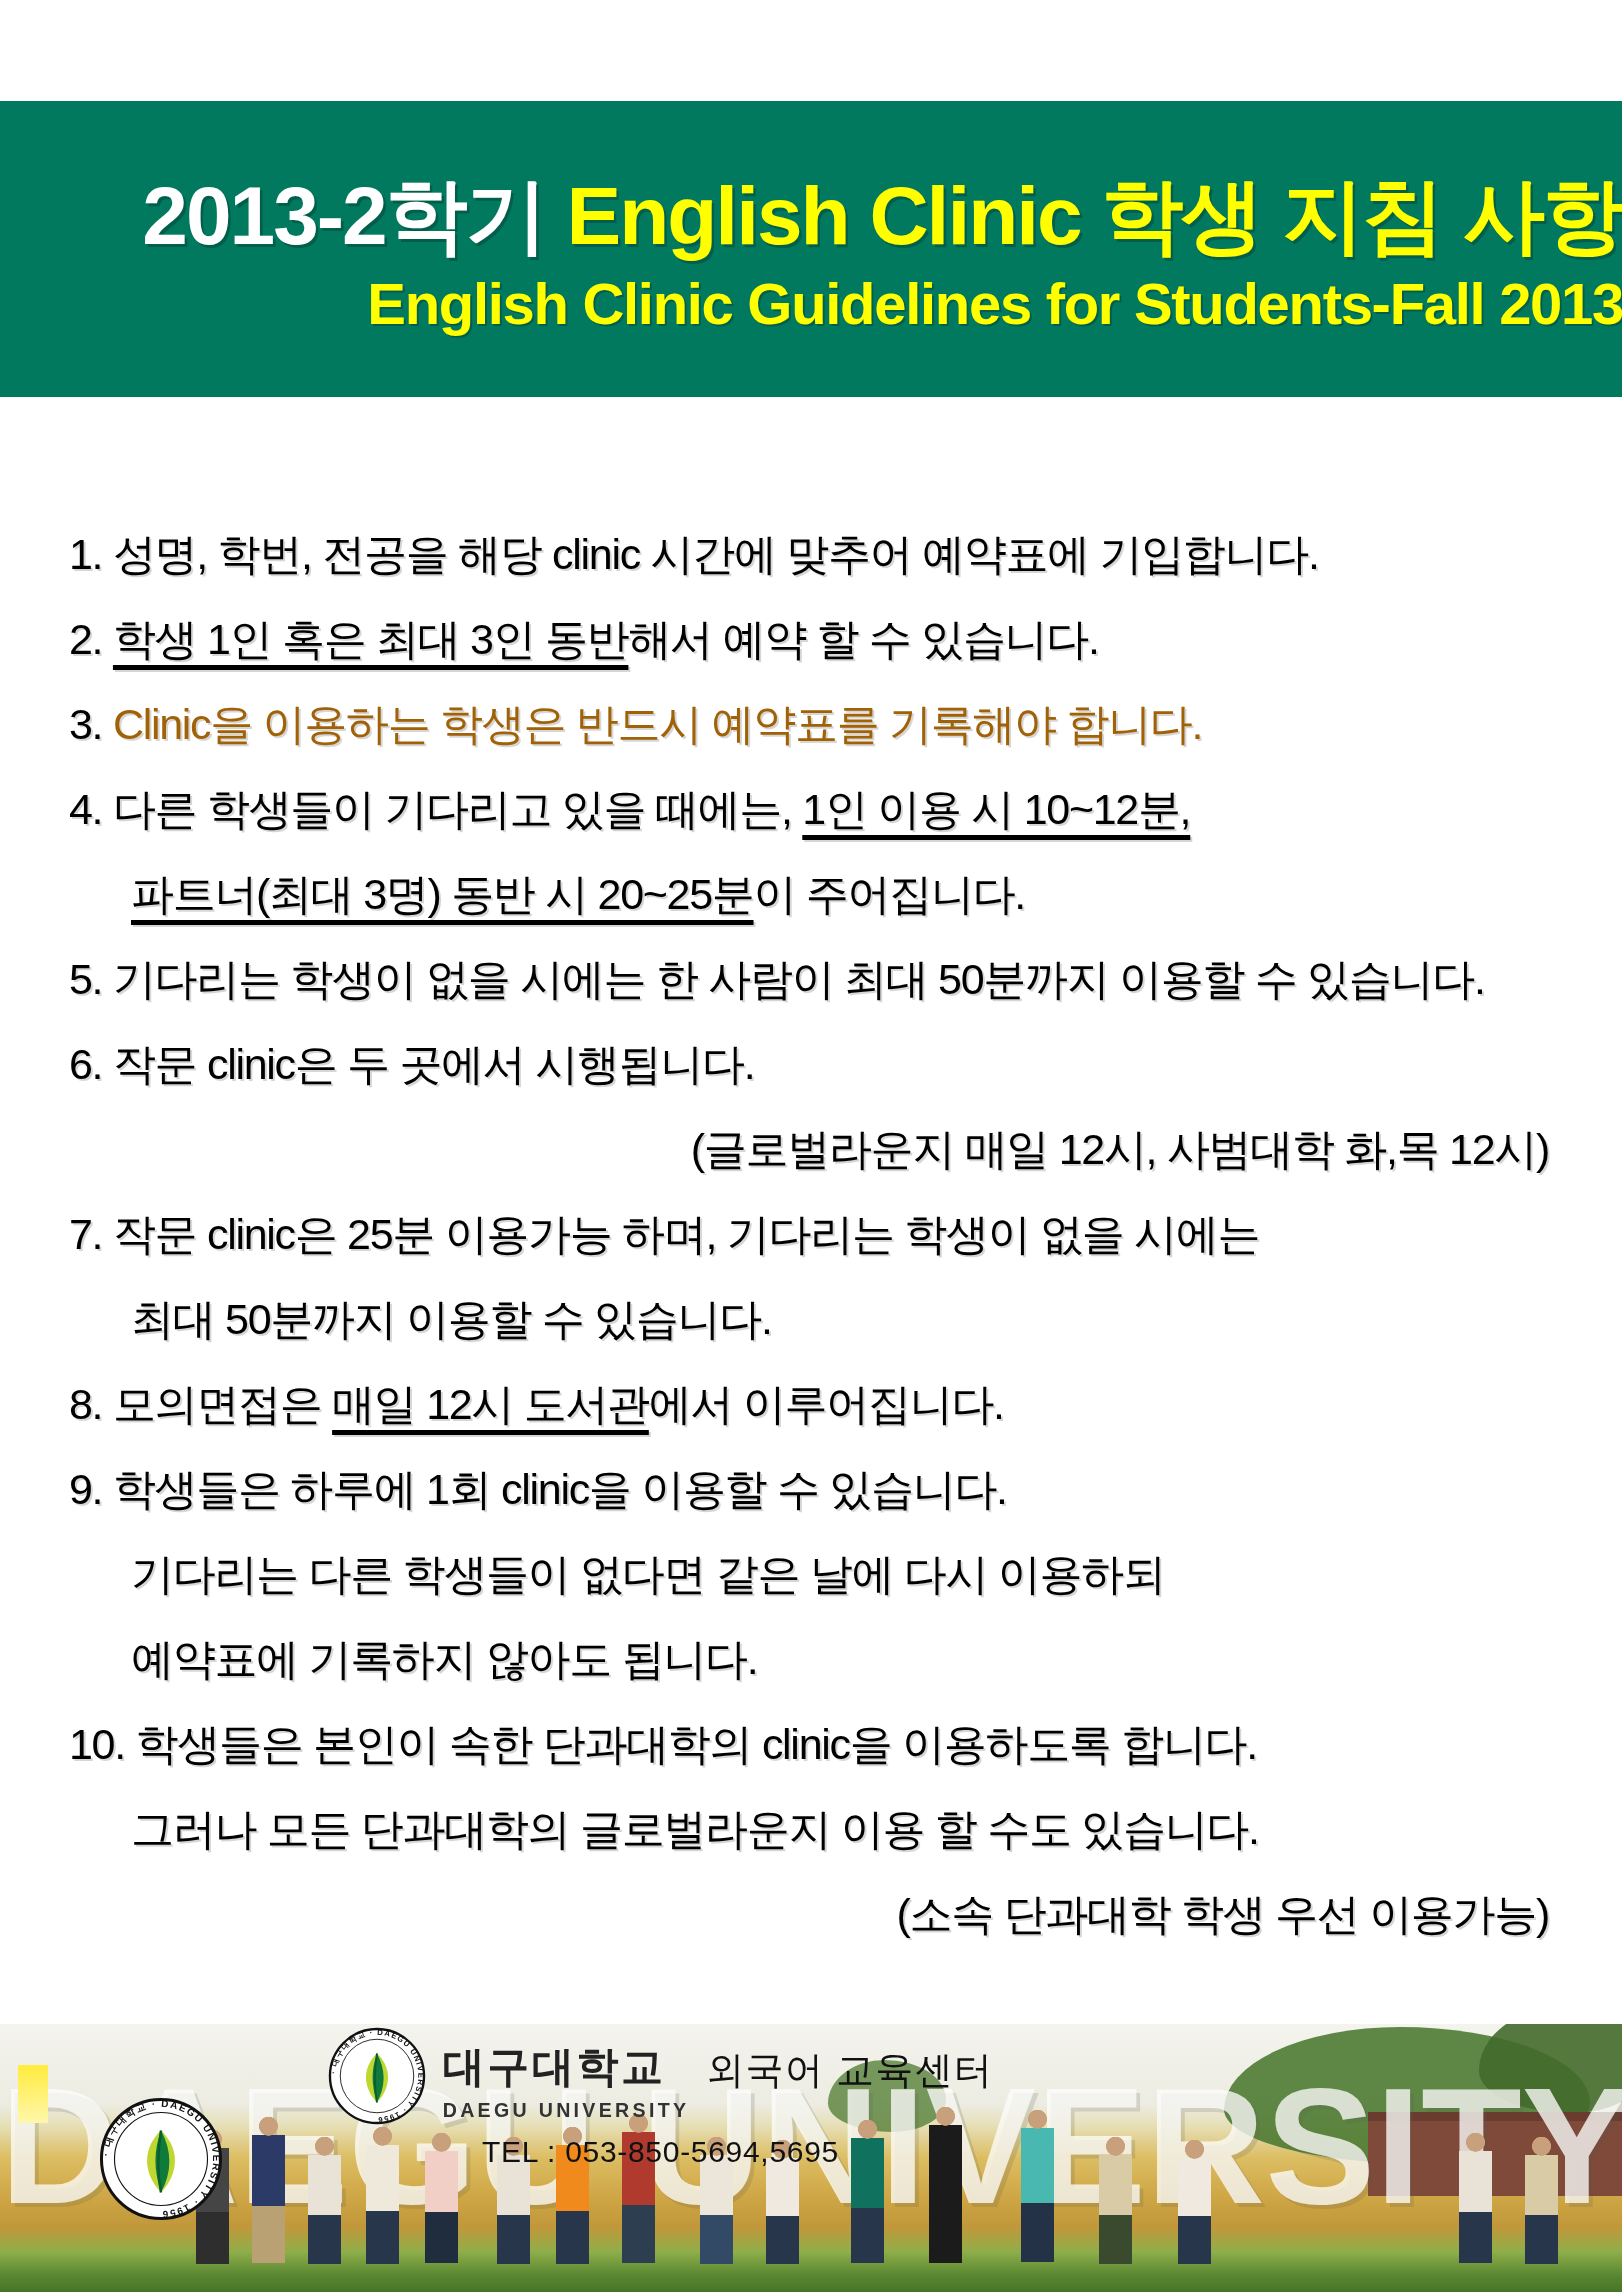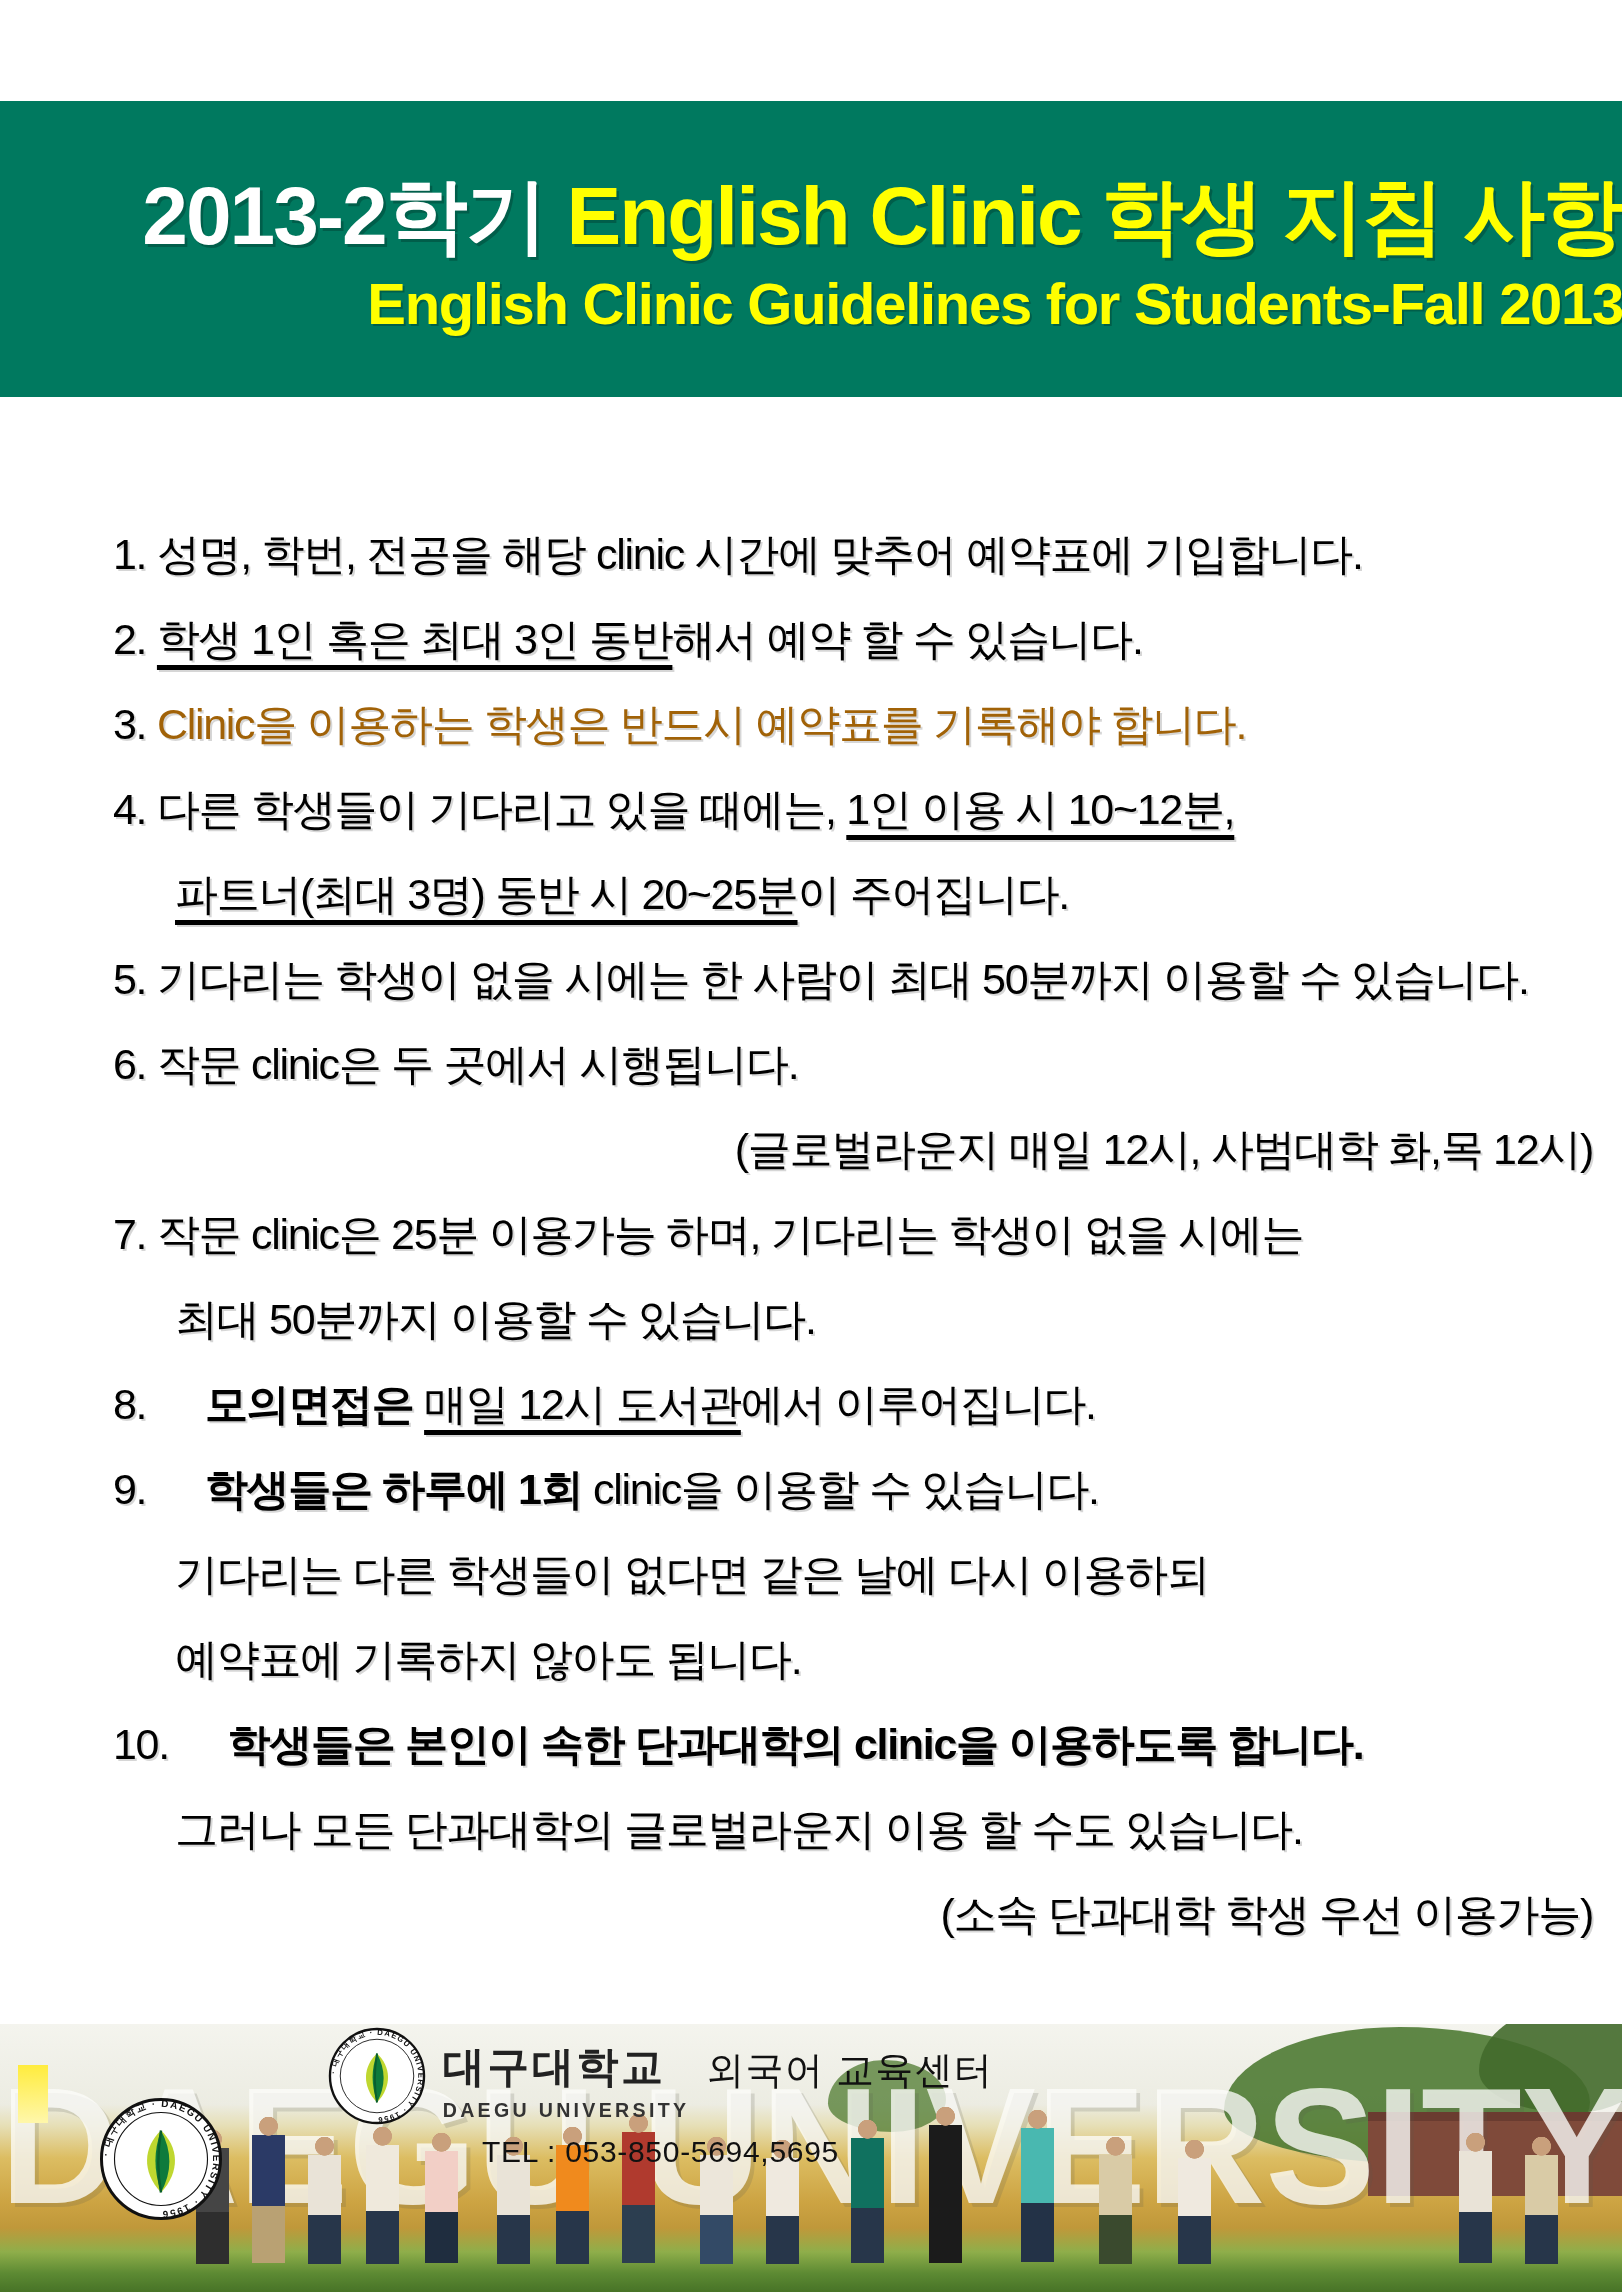--- a/index.html
+++ b/index.html
@@ -15,31 +15,31 @@
     text-shadow:2.6px 2.6px 0 rgba(0,0,0,.22);
   }
   .band-title .w{color:#ffffff;}
   .band-title .y{color:#ffff00;}
   .band-sub{
     position:absolute;left:0;top:270px;width:1623px;text-align:right;white-space:nowrap;
     font-size:58px;font-weight:bold;letter-spacing:-1.3px;color:#ffff00;
     text-shadow:2px 2px 0 rgba(0,0,0,.22);
   }
   
-  .glist{position:absolute;left:0;top:512px;width:1549px;color:#000;padding-left:44px;}
+  .glist{position:absolute;left:0;top:512px;width:1549px;color:#000;}
   .gline{
     height:85px;line-height:85px;white-space:nowrap;
     font-size:43px;letter-spacing:-1.3px;
     text-shadow:2px 2px 0 rgba(0,0,0,.16);
   }
   .gline.ind0{padding-left:69px;}
   .gline.ind1{padding-left:131px;}
   .gline.ind2{padding-left:98px;text-align:right;}
   .seg.u{text-decoration:underline;text-decoration-thickness:4.6px;text-underline-offset:10.5px;margin-top:48px;}
-  .seg.b{font-weight:bold;margin-left:48px;}
+  .seg.b{font-weight:normal;}
   .seg.r{color:#a16207;}
   
   .photo{
     position:absolute;left:0;top:2024px;width:1623px;height:268px;
     background:linear-gradient(180deg,
       #f4f4ee 0%, #ecece2 30%, #e6dfb6 38%, #dcbd62 50%,
       #cda443 66%, #c0983a 76%, #8fae4a 85%, #5d8a33 93%, #477327 100%);
     overflow:hidden;
   }
   .tree{position:absolute;border-radius:48% 52% 45% 55%/60% 55% 45% 40%;background:#4e7a33;opacity:.9;}

